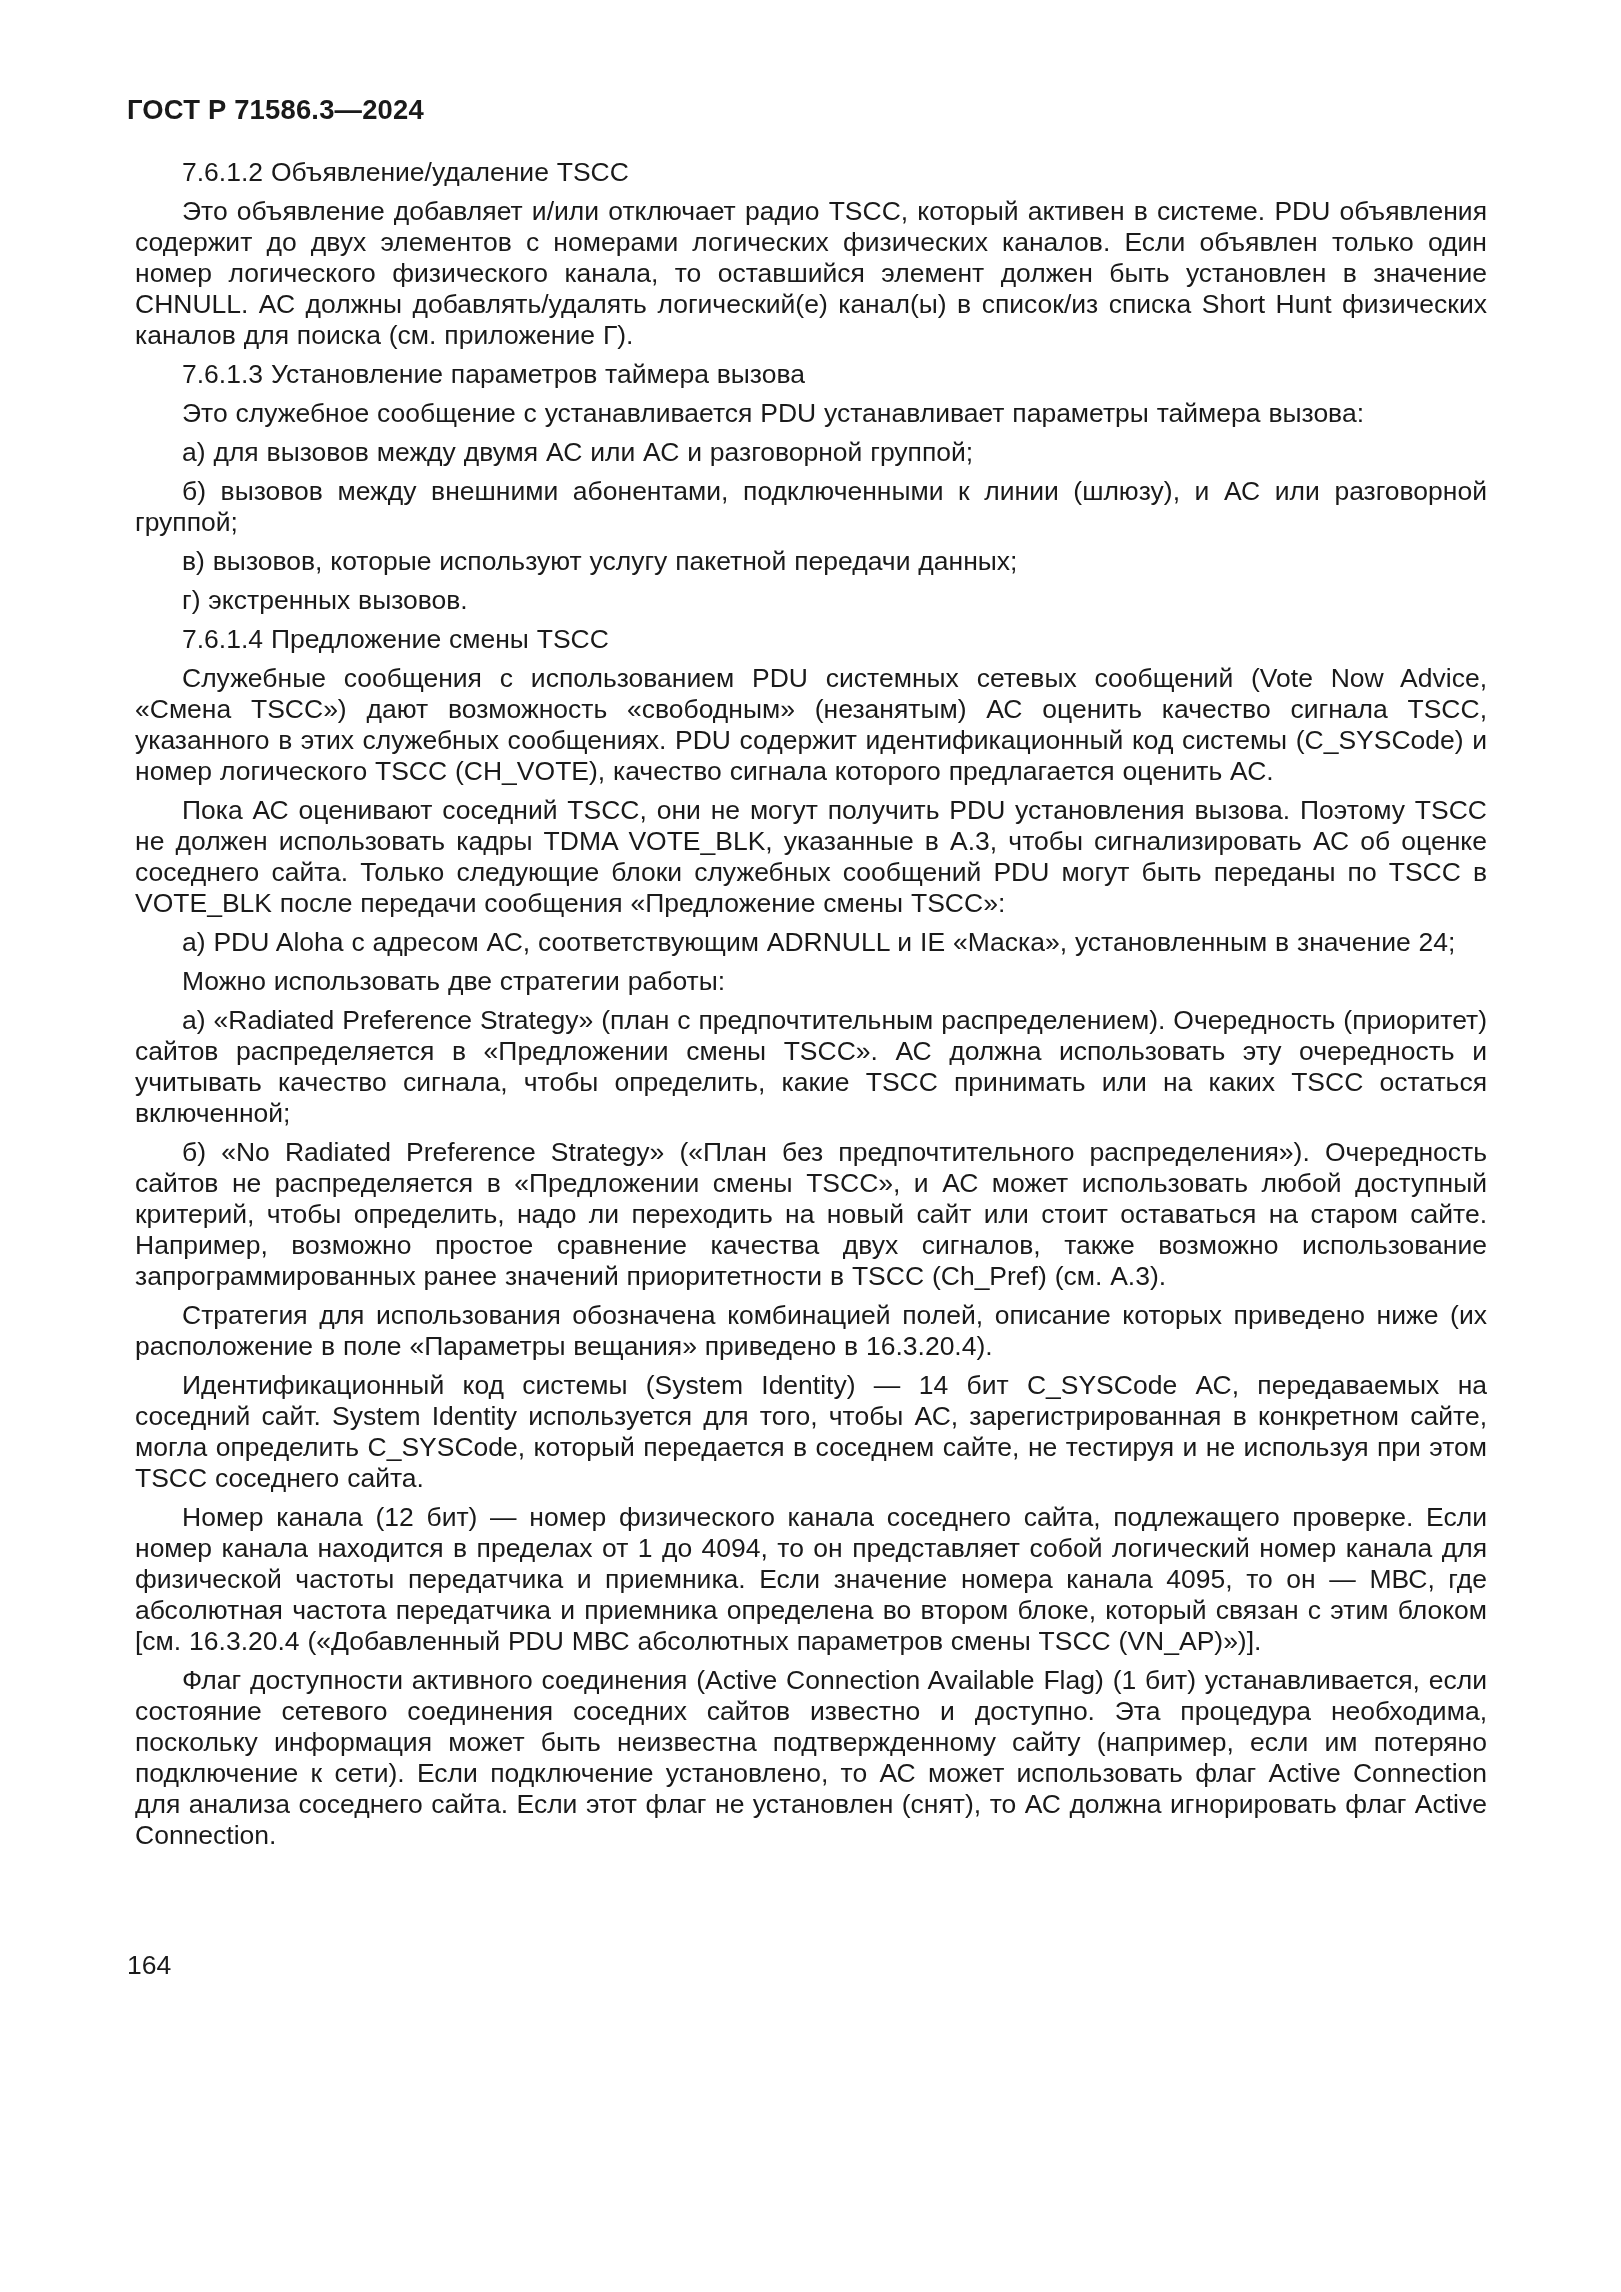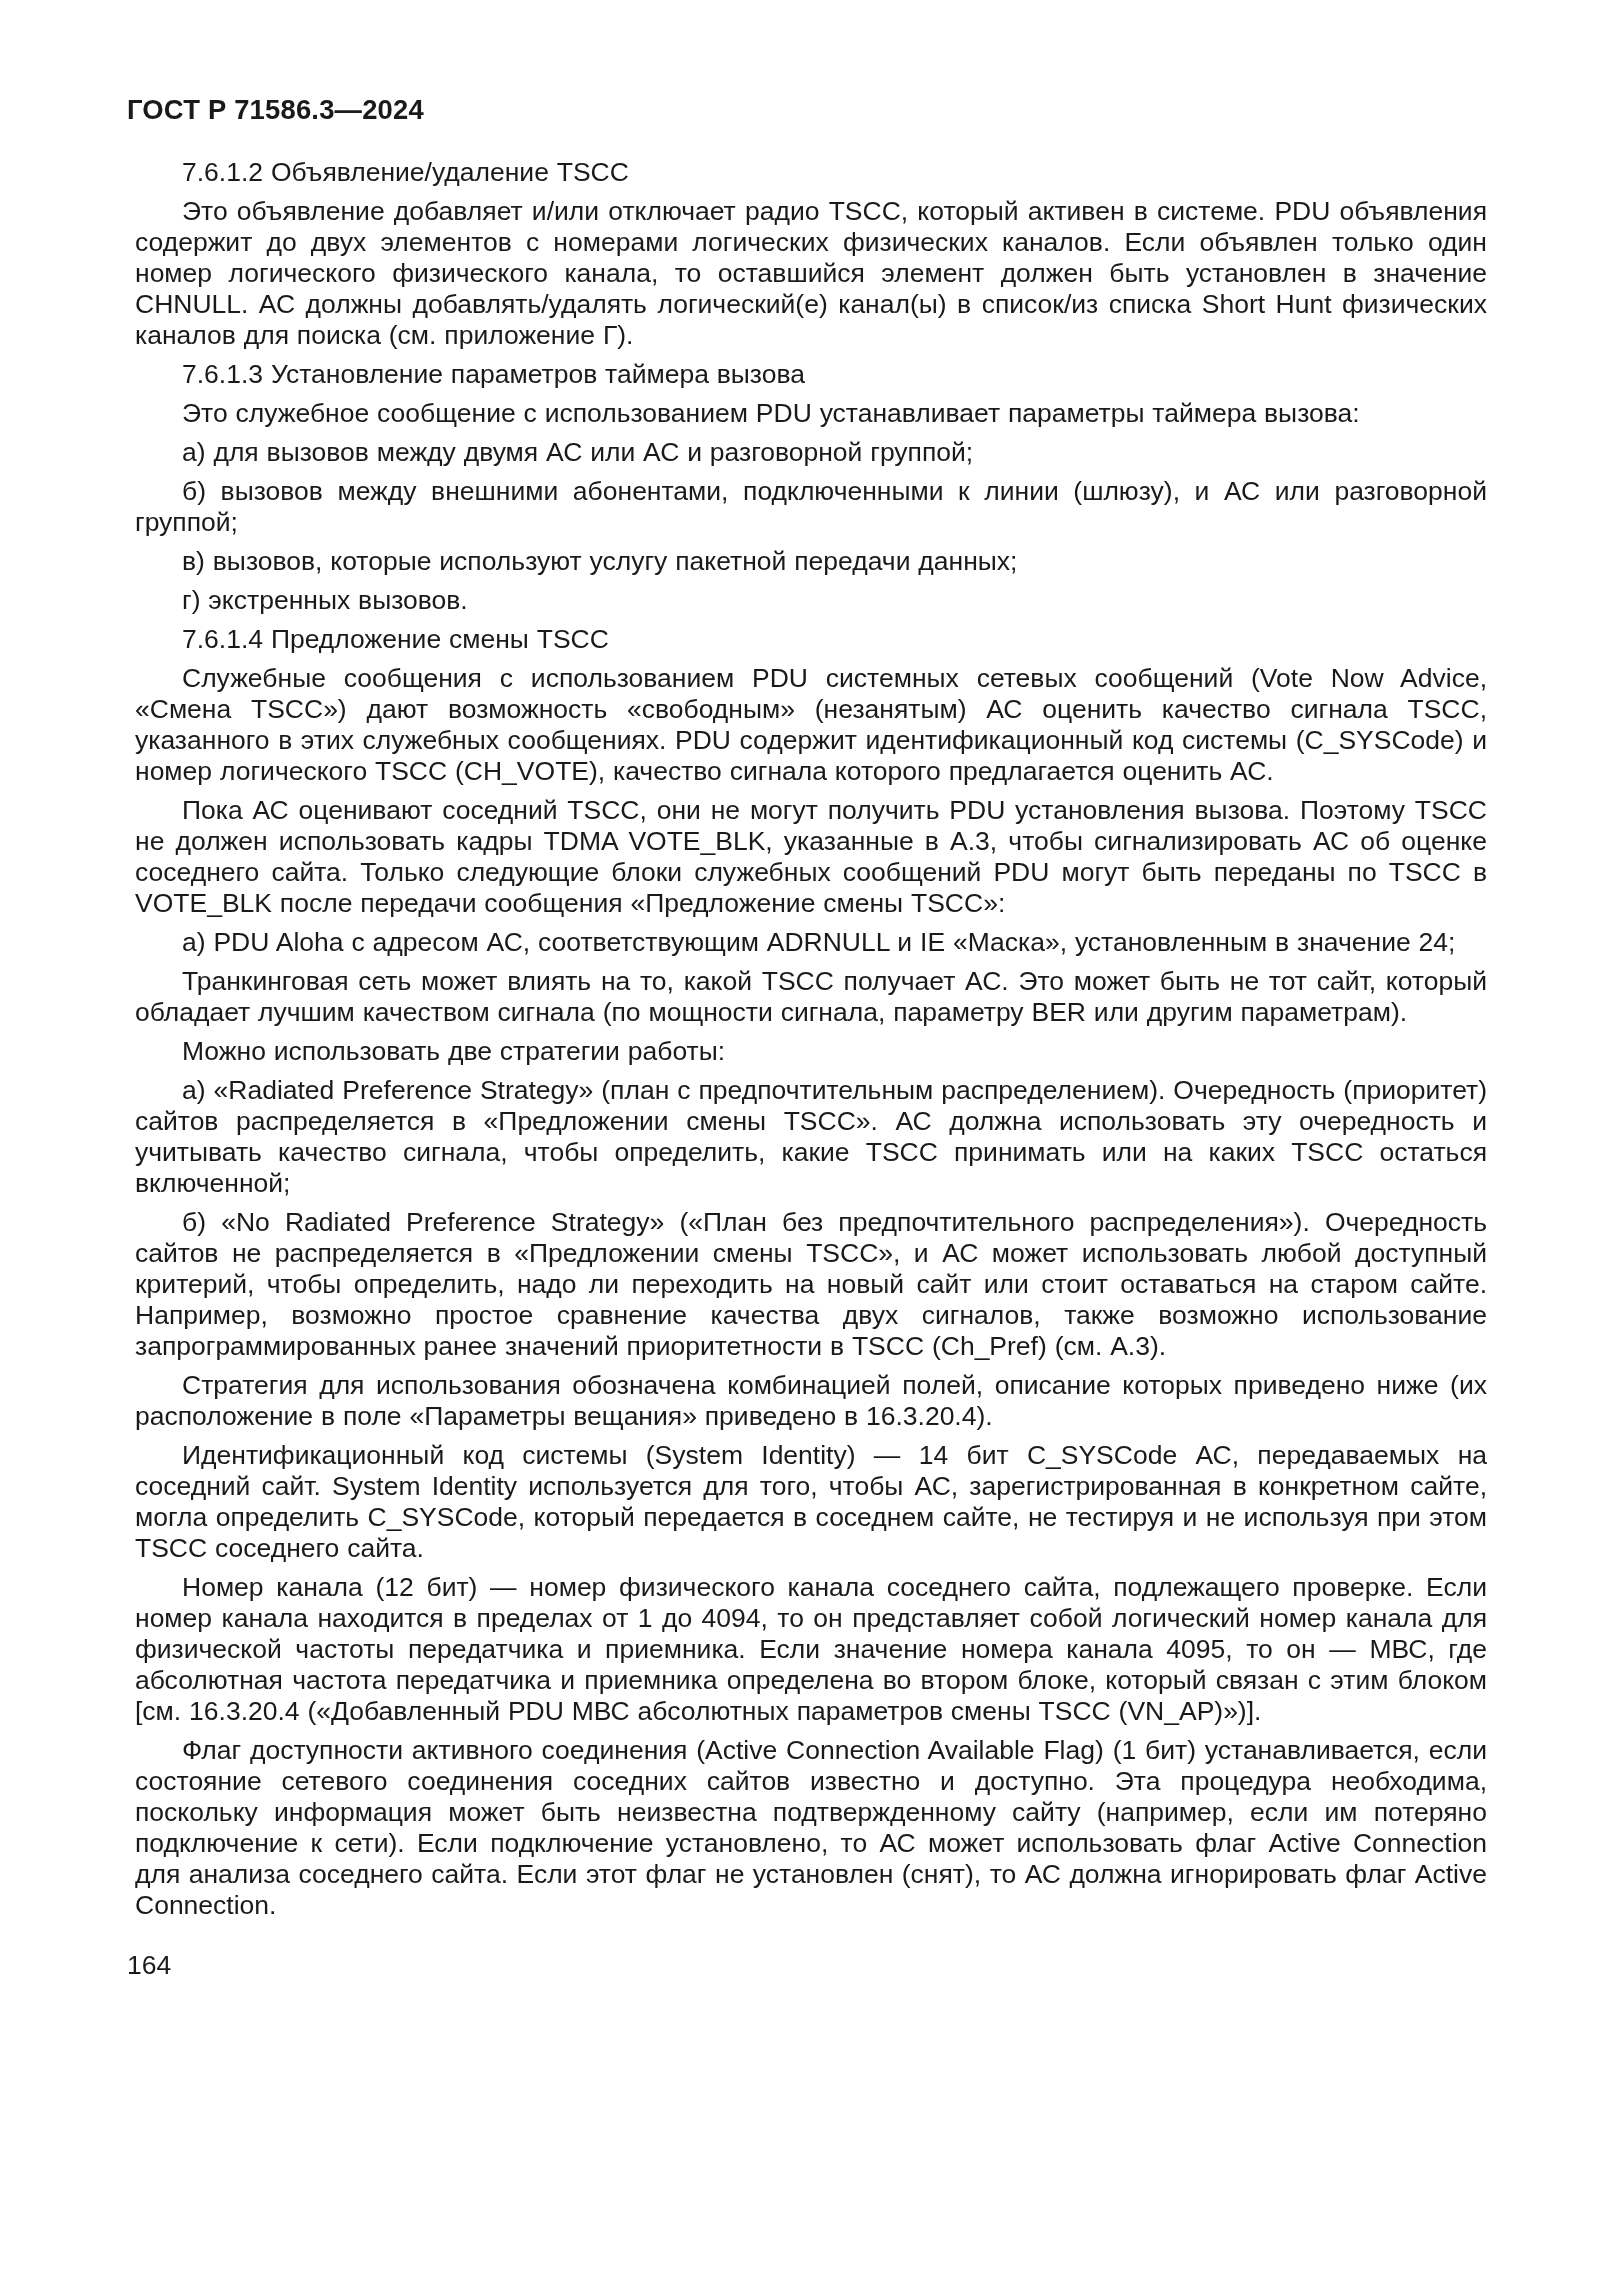--- a/index.html
+++ b/index.html
@@ -49,30 +49,29 @@
 </head>
 <body>
 
 <div class="page">
   <div class="running-header">ГОСТ Р 71586.3—2024</div>
 
   <div class="content" id="content">
       <p class="para para-heading">7.6.1.2 Объявление/удаление TSCC</p>
       <p class="para para-body">Это объявление добавляет и/или отключает радио TSCC, который активен в системе. PDU объявления содержит до двух элементов с номерами логических физических каналов. Если объявлен только один номер логического физического канала, то оставшийся элемент должен быть установлен в значение CHNULL. АС должны добавлять/удалять логический(е) канал(ы) в список/из списка Short Hunt физических каналов для поиска (см. приложение Г).</p>
       <p class="para para-heading">7.6.1.3 Установление параметров таймера вызова</p>
-      <p class="para para-body">Это служебное сообщение с использованием PDU устанавливает параметры таймера вызова:</p>
+      <p class="para para-body">Это служебное сообщение с устанавливается PDU устанавливает параметры таймера вызова:</p>
       <p class="para para-list">а) для вызовов между двумя АС или АС и разговорной группой;</p>
       <p class="para para-list">б) вызовов между внешними абонентами, подключенными к линии (шлюзу), и АС или разговорной группой;</p>
       <p class="para para-list">в) вызовов, которые используют услугу пакетной передачи данных;</p>
       <p class="para para-list">г) экстренных вызовов.</p>
       <p class="para para-heading">7.6.1.4 Предложение смены TSCC</p>
       <p class="para para-body">Служебные сообщения с использованием PDU системных сетевых сообщений (Vote Now Advice, «Смена TSCC») дают возможность «свободным» (незанятым) АС оценить качество сигнала TSCC, указанного в этих служебных сообщениях. PDU содержит идентификационный код системы (C_SYSCode) и номер логического TSCC (CH_VOTE), качество сигнала которого предлагается оценить АС.</p>
       <p class="para para-body">Пока АС оценивают соседний TSCC, они не могут получить PDU установления вызова. Поэтому TSCC не должен использовать кадры TDMA VOTE_BLK, указанные в А.3, чтобы сигнализировать АС об оценке соседнего сайта. Только следующие блоки служебных сообщений PDU могут быть переданы по TSCC в VOTE_BLK после передачи сообщения «Предложение смены TSCC»:</p>
       <p class="para para-list">а) PDU Aloha с адресом АС, соответствующим ADRNULL и IE «Маска», установленным в значение 24;</p>
-      <p class="para para-body">Транкинговая сеть может влиять на то, какой TSCC получает АС. Это может быть не тот сайт, который обладает лучшим качеством сигнала (по мощности сигнала, параметру BER или другим параметрам).</p>
       <p class="para para-body">Можно использовать две стратегии работы:</p>
       <p class="para para-list">а) «Radiated Preference Strategy» (план с предпочтительным распределением). Очередность (приоритет) сайтов распределяется в «Предложении смены TSCC». АС должна использовать эту очередность и учитывать качество сигнала, чтобы определить, какие TSCC принимать или на каких TSCC остаться включенной;</p>
       <p class="para para-list">б) «No Radiated Preference Strategy» («План без предпочтительного распределения»). Очередность сайтов не распределяется в «Предложении смены TSCC», и АС может использовать любой доступный критерий, чтобы определить, надо ли переходить на новый сайт или стоит оставаться на старом сайте. Например, возможно простое сравнение качества двух сигналов, также возможно использование запрограммированных ранее значений приоритетности в TSCC (Ch_Pref) (см. А.3).</p>
       <p class="para para-body">Стратегия для использования обозначена комбинацией полей, описание которых приведено ниже (их расположение в поле «Параметры вещания» приведено в 16.3.20.4).</p>
       <p class="para para-body">Идентификационный код системы (System Identity) — 14 бит C_SYSCode АС, передаваемых на соседний сайт. System Identity используется для того, чтобы АС, зарегистрированная в конкретном сайте, могла определить C_SYSCode, который передается в соседнем сайте, не тестируя и не используя при этом TSCC соседнего сайта.</p>
       <p class="para para-body">Номер канала (12 бит) — номер физического канала соседнего сайта, подлежащего проверке. Если номер канала находится в пределах от 1 до 4094, то он представляет собой логический номер канала для физической частоты передатчика и приемника. Если значение номера канала 4095, то он — МВС, где абсолютная частота передатчика и приемника определена во втором блоке, который связан с этим блоком [см. 16.3.20.4 («Добавленный PDU МВС абсолютных параметров смены TSCC (VN_AP)»)].</p>
       <p class="para para-body">Флаг доступности активного соединения (Active Connection Available Flag) (1 бит) устанавливается, если состояние сетевого соединения соседних сайтов известно и доступно. Эта процедура необходима, поскольку информация может быть неизвестна подтвержденному сайту (например, если им потеряно подключение к сети). Если подключение установлено, то АС может использовать флаг Active Connection для анализа соседнего сайта. Если этот флаг не установлен (снят), то АС должна игнорировать флаг Active Connection.</p>
     </div>
 
   <div class="page-number">164</div>

